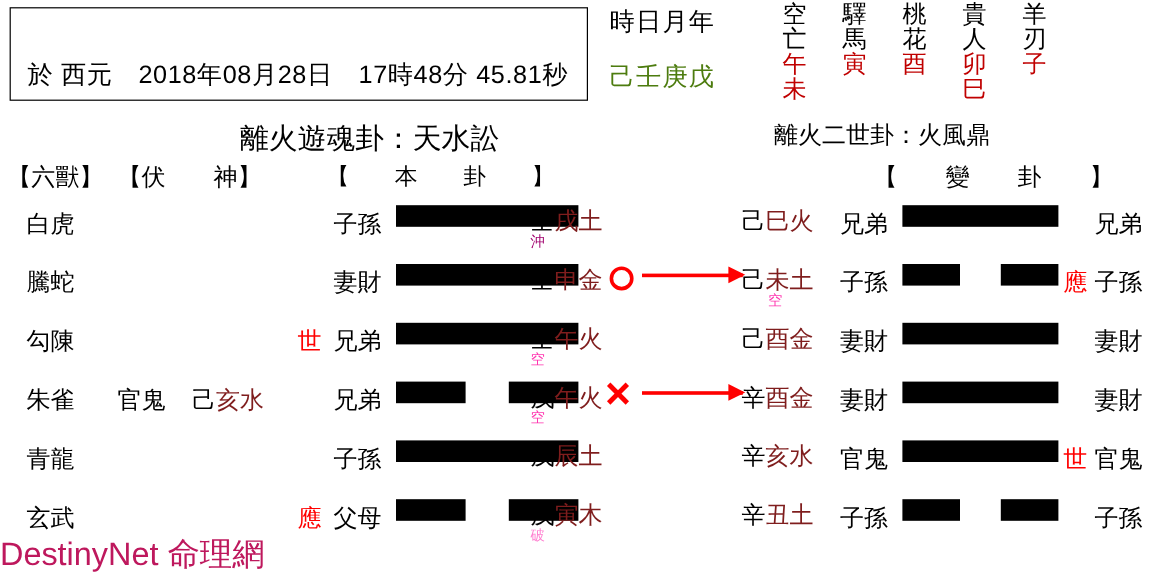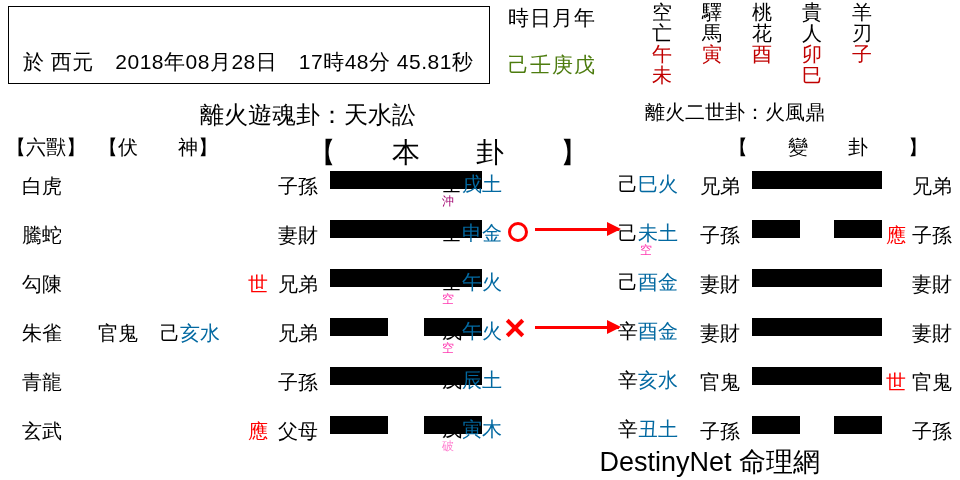--- a/index.html
+++ b/index.html
@@ -43,42 +43,42 @@
   .ss-name{font-size:20px;line-height:1.05;}
   .ss-val{font-size:20px;color:#c00000;line-height:1.05;}
 
   
   #ben-name{left:200px;top:99px;font-size:24px;white-space:nowrap;}
   #bian-name{left:645px;top:99px;font-size:20px;white-space:nowrap;}
 
   
   #hdr-beast{left:6px;top:134px;font-size:20px;white-space:nowrap;}
   #hdr-fushen{left:98px;top:134px;font-size:20px;white-space:nowrap;}
-  #hdr-benhex{left:272px;top:134px;font-size:28px;white-space:nowrap;margin-left:36px;}
+  #hdr-benhex{left:272px;top:134px;font-size:19px;white-space:nowrap;}
   #hdr-bianhex{left:728px;top:134px;font-size:20px;white-space:nowrap;}
 
   
   .row{position:absolute;left:0;width:960px;height:48px;}
   .cell{position:absolute;white-space:nowrap;font-size:20px;}
 
   .c-beast{left:22px;top:10px;}
   .c-fushen-god{left:98px;top:10px;}
   .c-fushen-gz{left:160px;top:10px;}
   .c-shiying-left{left:248px;top:10px;color:#ff0000;}
   .c-god-left{left:278px;top:10px;}
   .c-gz-left{left:442px;top:8px;}
   .c-mark-left{position:absolute;left:442px;top:30px;font-size:12px;}
   .c-gz-right{left:618px;top:8px;}
   .c-mark-right{position:absolute;left:640px;top:30px;font-size:12px;}
   .c-god-right{left:700px;top:10px;}
   .c-shiying-right{left:886px;top:10px;color:#ff0000;}
   .c-god-far{left:912px;top:10px;}
 
   .stem{color:#000;}
-  .branch{color:#0369a1;}
+  .branch{color:#7f1d1d;}
   .mk-chong{color:#a0006e;}
   .mk-kong{color:#ff36b0;}
   .mk-po{color:#ff7fd0;}
 
   
   .yao{position:absolute;height:18px;}
   .yao .bar{position:absolute;top:0;height:18px;background:#000;}
   .yao.yang .bar{left:0;width:152px;}
   .yao.yin .bar.a{left:0;width:58px;}
   .yao.yin .bar.b{left:94px;width:58px;}
@@ -100,22 +100,22 @@
   .mv-o{position:absolute;left:508px;top:10px;width:14px;height:14px;border:3px solid #ff0000;border-radius:50%;}
   .mv-x{position:absolute;left:505px;top:8px;width:20px;height:20px;}
   .mv-x:before,.mv-x:after{
     content:"";position:absolute;left:8px;top:-1px;width:4px;height:22px;background:#ff0000;
   }
   .mv-x:before{transform:rotate(45deg);}
   .mv-x:after{transform:rotate(-45deg);}
 
   
   #watermark{
-    left:0;top:444px;width:820px;text-align:right;
-    font-size:27px;color:#000000;white-space:nowrap;
+    left:0;top:444px;width:820px;text-align:left;
+    font-size:27px;color:#be185d;white-space:nowrap;
   }
 </style>
 </head>
 <body>
 
 <div class="stage">
 
   <div class="abs" id="header-box">
     <div id="header-datetime">於 西元　2018年08月28日　17時48分 45.81秒</div>
   </div>

